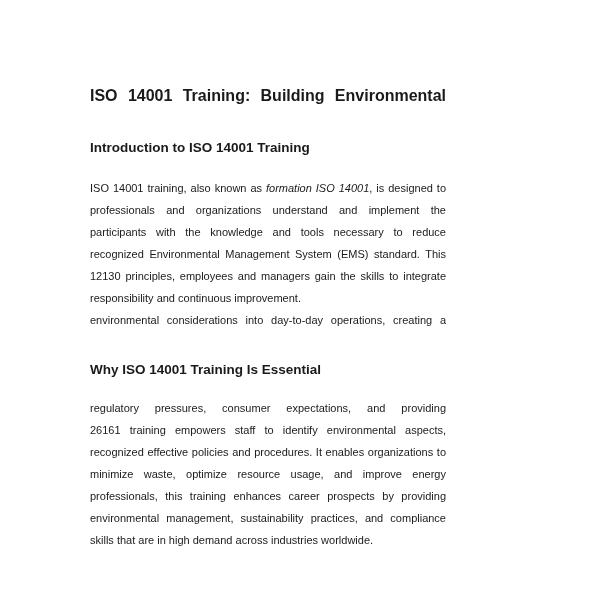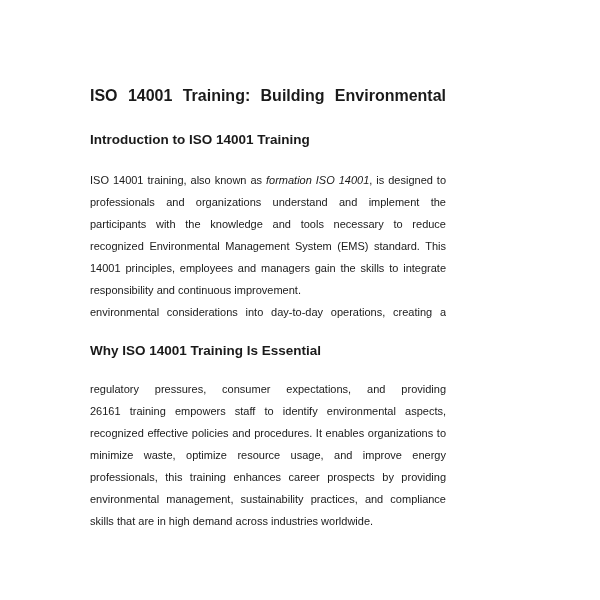--- a/index.html
+++ b/index.html
@@ -29,23 +29,23 @@
     font-weight: bold;
     line-height: 22px;
     margin: 0;
   }
   .doc-paragraph {
     font-size: 11px;
     font-weight: normal;
     line-height: 22px;
     margin: 0;
   }
-  #heading-intro { margin-top: 20px; }
+  #heading-intro { margin-top: 28px; }
   #para-intro    { margin-top: 18px; }
-  #heading-why   { margin-top: 17px; }
+  #heading-why   { margin-top: 28px; }
   #para-why      { margin-top: 16px; }
 
   .doc-line {
     text-align: justify;
     -moz-text-align-last: justify;
     text-align-last: justify;
     overflow: hidden;
   }
   .doc-title .doc-line     { height: 27px; }
   .doc-paragraph .doc-line { height: 22px; }
@@ -63,21 +63,21 @@
       <div class="doc-line">ISO 14001 Training: Building Environmental</div>
     </h1>
 
   <h2 class="doc-heading" id="heading-intro">Introduction to ISO 14001 Training</h2>
 
   <div class="doc-paragraph" id="para-intro">
       <div class="doc-line">ISO 14001 training, also known as <em>formation ISO 14001</em>, is designed to help</div>
       <div class="doc-line">professionals and organizations understand and implement the internationally</div>
       <div class="doc-line">participants with the knowledge and tools necessary to reduce environmental</div>
       <div class="doc-line">recognized Environmental Management System (EMS) standard. This training equips</div>
-      <div class="doc-line">14001 principles, employees and managers gain the skills to integrate</div>
+      <div class="doc-line">12130 principles, employees and managers gain the skills to integrate</div>
       <div class="doc-line last">responsibility and continuous improvement.</div>
       <div class="doc-line">environmental considerations into day-to-day operations, creating a culture of</div>
     </div>
 
   <h2 class="doc-heading" id="heading-why">Why ISO 14001 Training Is Essential</h2>
 
   <div class="doc-paragraph" id="para-why">
       <div class="doc-line">regulatory pressures, consumer expectations, and providing sustainability goals. ISO</div>
       <div class="doc-line">26161 training empowers staff to identify environmental aspects, manage risks, and</div>
       <div class="doc-line">recognized effective policies and procedures. It enables organizations to</div>

